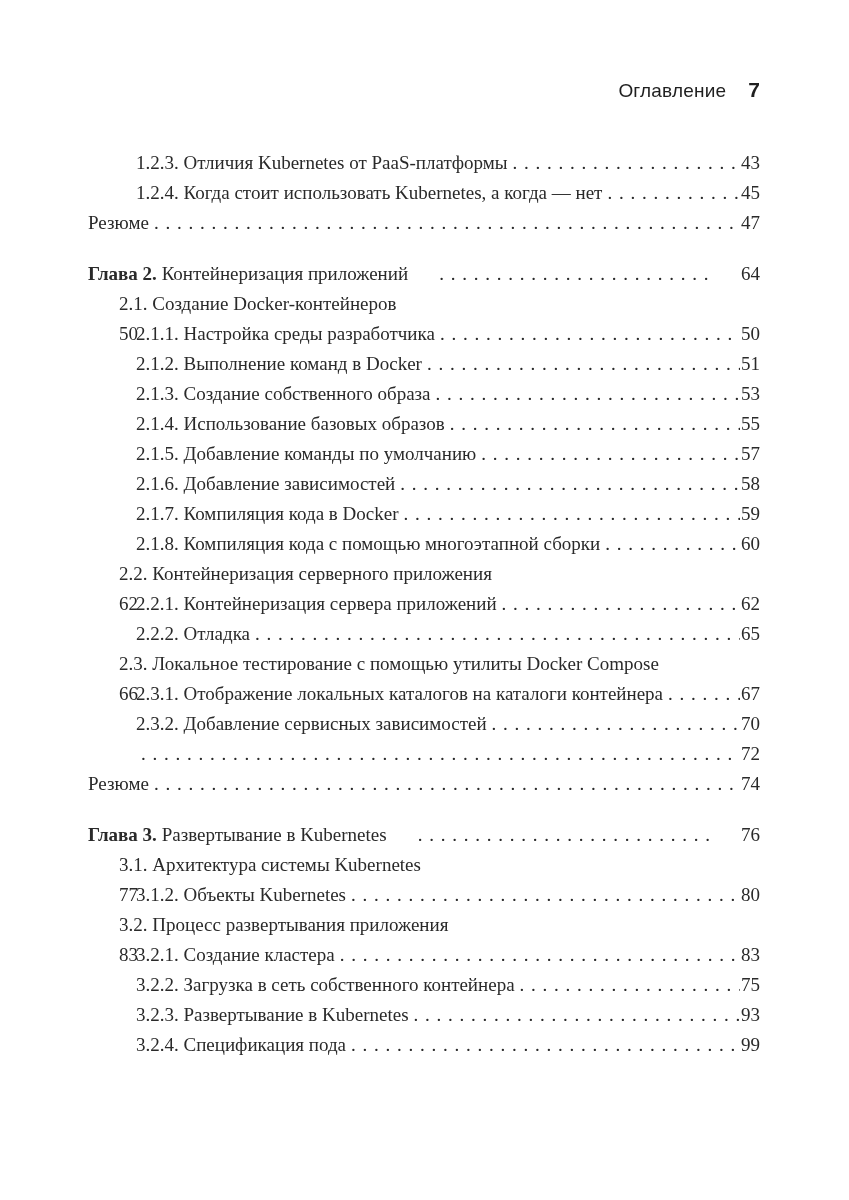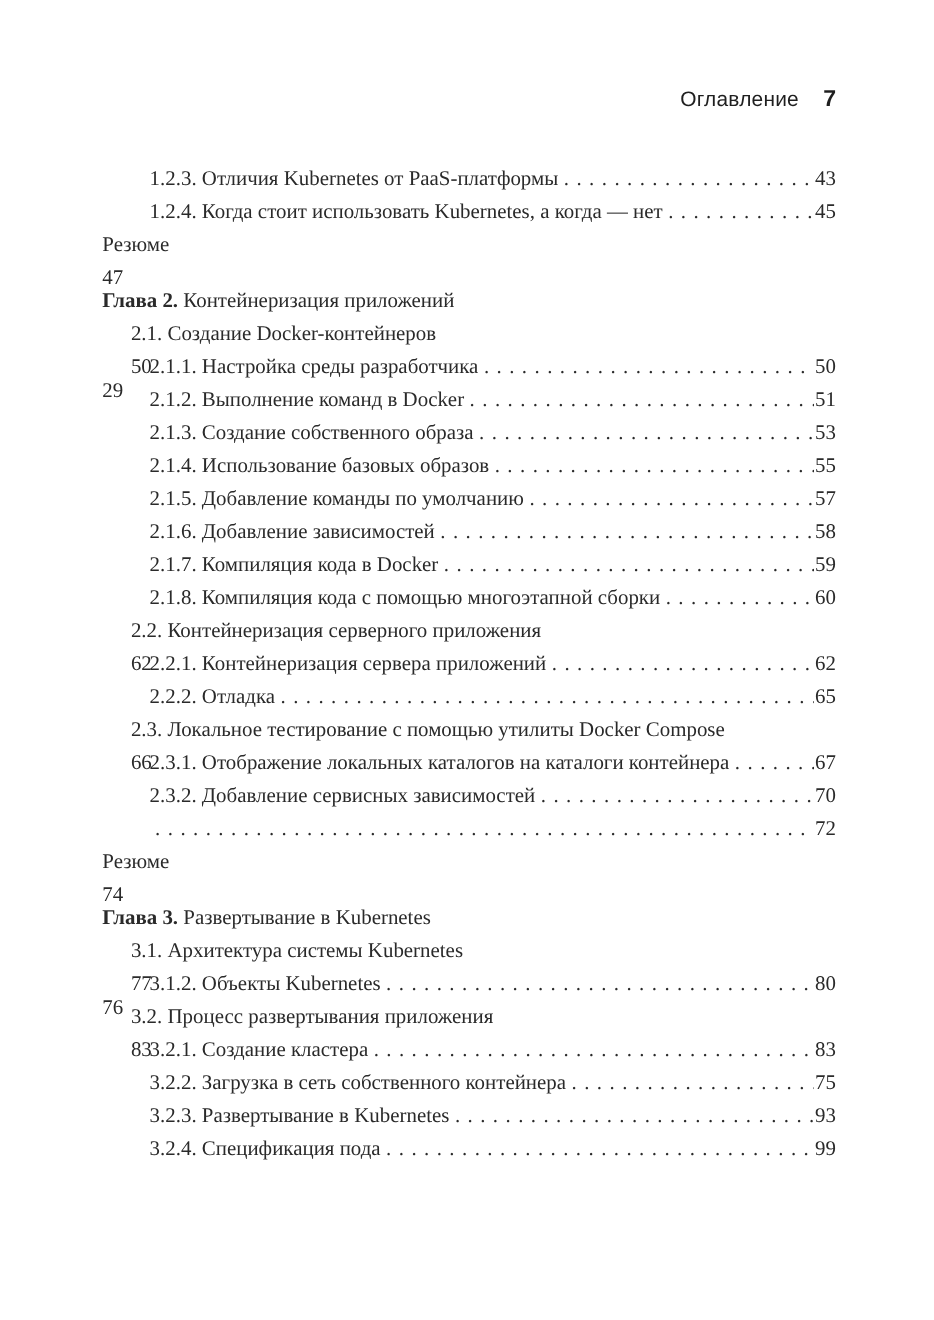--- a/index.html
+++ b/index.html
@@ -36,21 +36,21 @@
     font-size: 19px;
   }
   .toc-row {
     display: flex;
     align-items: baseline;
     height: 30px;
     line-height: 30px;
     white-space: nowrap;
   }
   .toc-row.chapter { margin-top: 21px; gap: 26px; }
-  .toc-row.level-0 { padding-left: 0; flex-direction: column; }
+  .toc-row.level-0 { padding-left: 0; }
   .toc-row.level-1 { padding-left: 26px; flex-direction: column; }
   .toc-row.level-2 { padding-left: 48px; }
   .toc-prefix { font-weight: 700; }
   .toc-title { flex: 0 0 auto; }
   .toc-dots {
     flex: 1 1 auto;
     overflow: hidden;
     white-space: nowrap;
     margin-left: 5px;
     word-spacing: 2px;
@@ -87,21 +87,21 @@
     <span class="toc-page">45</span>
   </div>
       <div class="toc-row level-0">
     <span class="toc-title"><span class="toc-text">Резюме</span></span>
     <span class="toc-dots"></span>
     <span class="toc-page">47</span>
   </div>
       <div class="toc-row level-0 chapter">
     <span class="toc-title"><b class="toc-prefix">Глава 2. </b><span class="toc-text">Контейнеризация приложений</span></span>
     <span class="toc-dots"></span>
-    <span class="toc-page">29</span>
+    <span class="toc-page">64</span>
   </div>
       <div class="toc-row level-1">
     <span class="toc-title"><span class="toc-text">2.1. Создание Docker-контейнеров</span></span>
     <span class="toc-dots"></span>
     <span class="toc-page">50</span>
   </div>
       <div class="toc-row level-2">
     <span class="toc-title"><span class="toc-text">2.1.1. Настройка среды разработчика</span></span>
     <span class="toc-dots"></span>
     <span class="toc-page">50</span>

